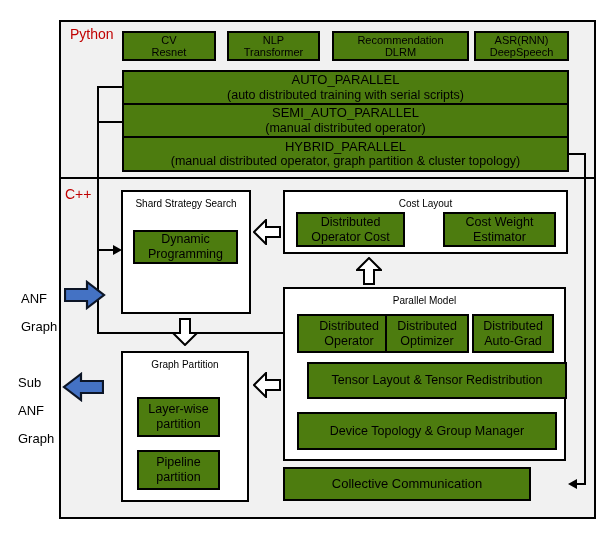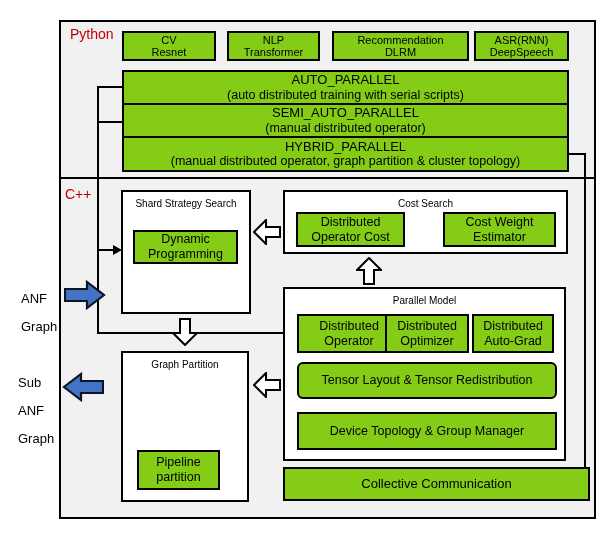--- a/index.html
+++ b/index.html
@@ -1,19 +1,19 @@
 <!DOCTYPE html>
 <html><head>
 <meta charset="utf-8">
 <style>
   html,body{margin:0;padding:0;background:#ffffff;}
   .stage{position:relative;width:616px;height:539px;background:#ffffff;
          font-family:"Liberation Sans",sans-serif;color:#000;overflow:hidden;}
   .frame{position:absolute;box-sizing:border-box;border:2px solid #000;background:#f1f1f1;}
-  .box{position:absolute;box-sizing:border-box;background:#84cc16;border:2px solid #000;
+  .box{position:absolute;box-sizing:border-box;background:#4d7c0f;border:2px solid #000;
        display:flex;flex-direction:column;align-items:center;justify-content:center;
        text-align:center;font-size:12.5px;line-height:1.18;}
   .holder{position:absolute;box-sizing:border-box;background:#fff;border:2px solid #000;text-align:center;}
   .holder .h-title{font-size:10px;line-height:1.15;padding-top:6px;}
   .sec-label{position:absolute;color:#c00000;font-size:14px;}
   .line{position:absolute;background:#000;}
   .tri{position:absolute;width:0;height:0;}
   .tri-right{border-top:5px solid transparent;border-bottom:5px solid transparent;border-left:9px solid #000;}
   .tri-left{border-top:5px solid transparent;border-bottom:5px solid transparent;border-right:9px solid #000;}
   .io-label{position:absolute;font-size:13px;line-height:16px;}
@@ -76,39 +76,40 @@
   <div class="line" style="left:584px;top:153px;width:2px;height:332px;"></div>
   <div class="line" style="left:576px;top:483px;width:10px;height:2px;"></div>
   <div class="tri tri-left" style="left:568px;top:479px;"></div>
 
   <div class="holder" style="left:121px;top:190px;width:130px;height:124px;">
     <div class="h-title" style="padding:6px 10px 0;">Shard Strategy Search</div>
   </div>
   <div class="box" style="left:133px;top:230px;width:105px;height:34px;">Dynamic Programming</div>
 
   <div class="holder" style="left:283px;top:190px;width:285px;height:64px;">
-    <div class="h-title">Cost Search</div>
+    <div class="h-title">Cost Layout</div>
   </div>
   <div class="box" style="left:296px;top:212px;width:109px;height:35px;">Distributed Operator Cost</div>
   <div class="box" style="left:443px;top:212px;width:113px;height:35px;">Cost Weight Estimator</div>
 
   <div class="holder" style="left:283px;top:287px;width:283px;height:174px;">
     <div class="h-title">Parallel Model</div>
   </div>
   <div class="box" style="left:297px;top:314px;width:104px;height:39px;">Distributed Operator</div>
   <div class="box" style="left:385px;top:314px;width:84px;height:39px;">Distributed Optimizer</div>
   <div class="box" style="left:472px;top:314px;width:82px;height:39px;">Distributed Auto-Grad</div>
-  <div class="box" style="left:297px;top:362px;width:260px;height:37px;border-radius:6px;">Tensor Layout &amp; Tensor Redistribution</div>
+  <div class="box" style="left:307px;top:362px;width:260px;height:37px;">Tensor Layout &amp; Tensor Redistribution</div>
   <div class="box" style="left:297px;top:412px;width:260px;height:38px;">Device Topology &amp; Group Manager</div>
 
-  <div class="box" style="left:283px;top:467px;width:307px;height:34px;font-size:13px;">Collective Communication</div>
+  <div class="box" style="left:283px;top:467px;width:248px;height:34px;font-size:13px;">Collective Communication</div>
 
   <div class="holder" style="left:121px;top:351px;width:128px;height:151px;">
     <div class="h-title">Graph Partition</div>
   </div>
+  <div class="box" style="left:137px;top:397px;width:83px;height:40px;">Layer-wise partition</div>
   <div class="box" style="left:137px;top:450px;width:83px;height:40px;">Pipeline partition</div>
 
   <div style="position:absolute;left:253px;top:219px;">
     <svg width="28" height="26" viewBox="0 0 28 26">
         <polygon points="27,8 13,8 13,1 1,13 13,25 13,18 27,18" fill="#ffffff" stroke="#000000" stroke-width="2"></polygon>
       </svg>
   </div>
   <div style="position:absolute;left:356px;top:257px;">
     <svg width="26" height="28" viewBox="0 0 26 28">
         <polygon points="8,27 8,13 1,13 13,1 25,13 18,13 18,27" fill="#ffffff" stroke="#000000" stroke-width="2"></polygon>

